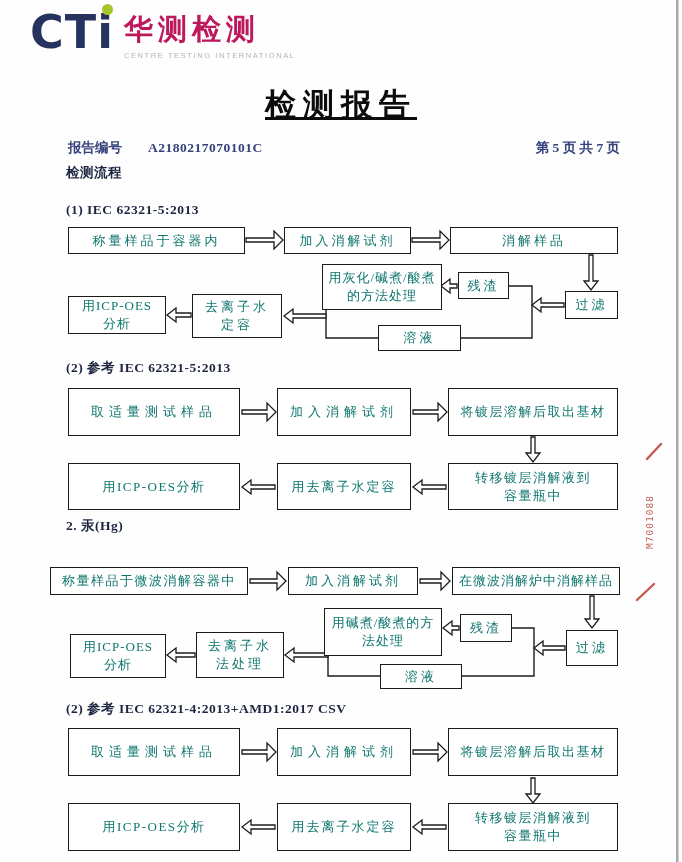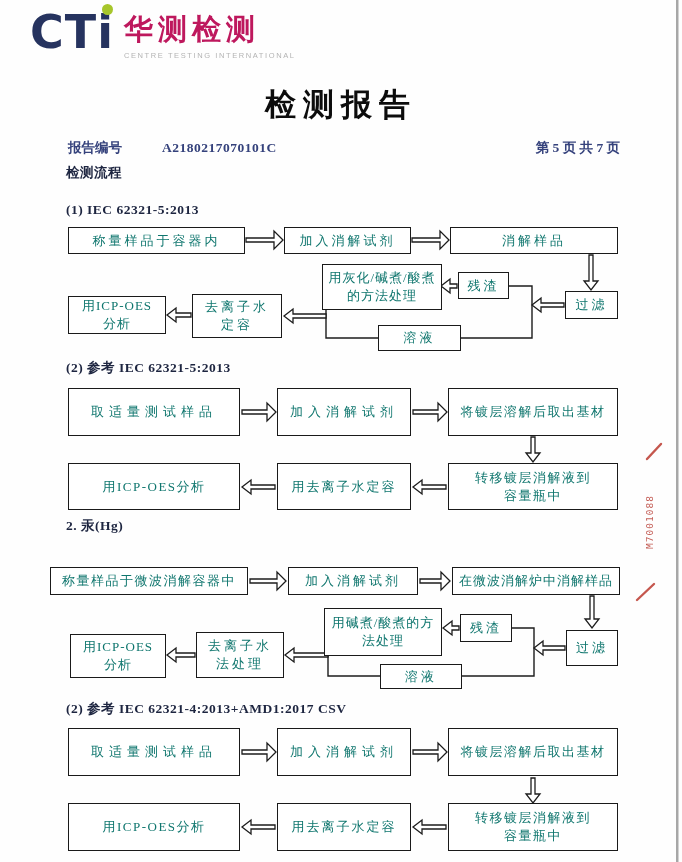--- a/index.html
+++ b/index.html
@@ -11,24 +11,24 @@
              font-size:46px;line-height:48px;color:#26335f;letter-spacing:1px;position:relative;}
   .logo-dot{position:absolute;right:1px;top:-4px;width:11px;height:11px;border-radius:50%;
             background:#a7c62b;}
   .logo-right{margin-left:10px;padding-top:6px;}
   .logo-cn{font-family:"DejaVu Sans","Liberation Sans",sans-serif;font-weight:bold;
            font-size:29px;line-height:30px;color:#be185d;letter-spacing:5px;}
   .logo-en{font-family:"Liberation Sans","DejaVu Sans",sans-serif;font-size:7.5px;
            color:#b3b3b3;letter-spacing:1.6px;margin-top:7px;}
   
   .doc-title{position:absolute;left:0;right:0;top:84px;text-align:center;font-size:31px;
-             font-weight:bold;letter-spacing:7px;color:#0c0c0c;}
+             font-weight:bold;letter-spacing:7px;color:#0c0c0c;text-decoration:underline;}
   .meta-row{position:absolute;left:68px;right:62px;top:139px;display:flex;
             justify-content:space-between;font-size:13.5px;color:#35427c;font-weight:600;}
-  .meta-left .val{margin-left:40px;letter-spacing:.5px;}
+  .meta-left .val{margin-left:26px;letter-spacing:.5px;}
   
   .hd{position:absolute;left:66px;font-size:13.5px;font-weight:bold;color:#1d2540;
       letter-spacing:.5px;white-space:nowrap;}
   
   .fc-box{position:absolute;background:#fff;border:1.5px solid #1a1a1a;box-sizing:border-box;
           display:flex;flex-direction:column;align-items:center;justify-content:center;
           text-align:center;font-size:13px;line-height:1.35;letter-spacing:3px;color:#0f766e;
           z-index:2;}
   .fc-box span{display:block;}
   .conn-svg{position:absolute;left:0;top:0;z-index:1;}

